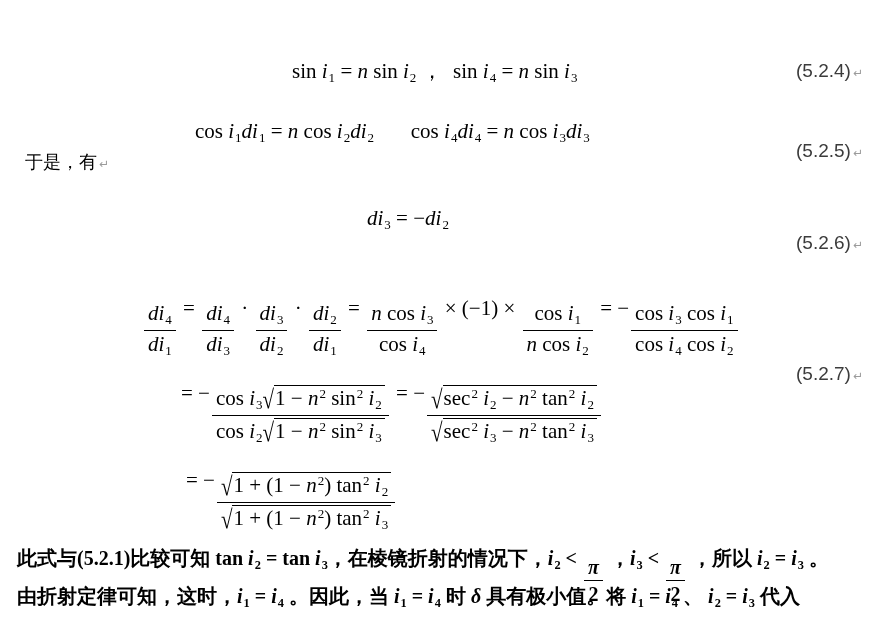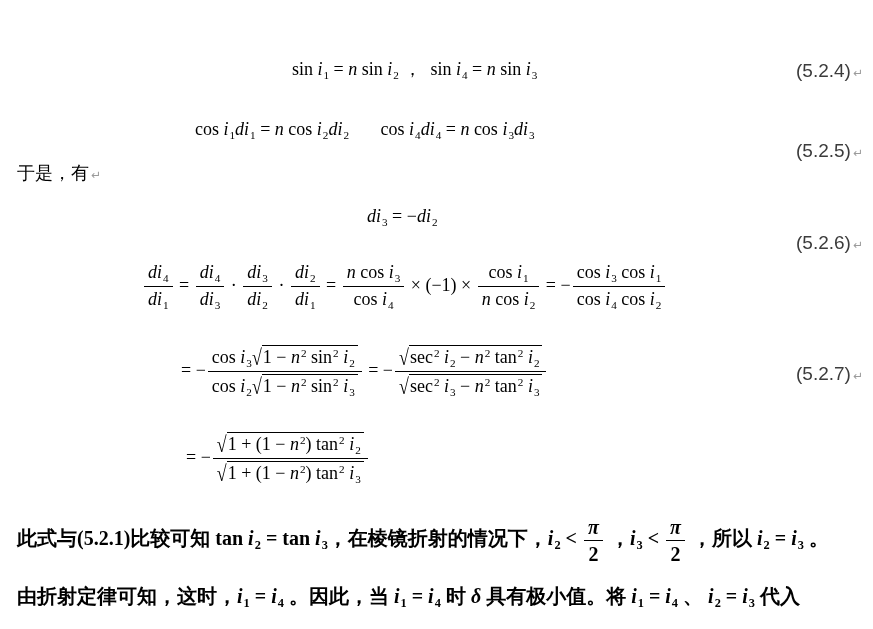--- a/index.html
+++ b/index.html
@@ -1,31 +1,31 @@
 <!DOCTYPE html>
 <html><head>
 <meta charset="utf-8">
 <style>
   html,body{margin:0;padding:0;background:#ffffff;}
   .page{position:relative;width:873px;height:629px;background:#ffffff;color:#000000;
         font-family:"Liberation Serif","DejaVu Serif",serif;overflow:hidden;}
   .para{position:absolute;left:17px;font-size:18px;white-space:nowrap;color:#000000;}
   .pilcrow{color:#9b9b9b;font-size:12px;font-family:"DejaVu Sans",sans-serif;margin-left:2px;vertical-align:baseline;}
   .eqrow{position:absolute;left:0;width:100%;white-space:nowrap;}
-  .math{position:absolute;font-size:18px;white-space:nowrap;}
+  .math{position:absolute;font-size:21px;white-space:nowrap;}
   .inline-math{font-size:20px;font-weight:bold;}
   .eqnum{position:absolute;right:10px;font-family:"Liberation Sans","DejaVu Sans",sans-serif;
          font-size:19px;color:#3c3c3c;white-space:nowrap;}
   
   .mt{font-style:normal;}
   .mi{font-style:italic;}
   .ms{font-size:62%;font-style:normal;vertical-align:-0.32em;margin-left:1px;}
   .mp{font-size:62%;font-style:normal;vertical-align:0.55em;margin-left:1px;}
   .mf{display:inline-block;vertical-align:middle;text-align:center;margin:0 2px;}
-  .mf>.num{display:block;padding:0 4px 2px 4px;line-height:1.12;}
+  .mf>.num{display:block;padding:0 4px 2px 4px;line-height:1.12;margin-top:40px;}
   .mf>.den{display:block;border-top:1.4px solid #000;padding:2px 4px 0 4px;line-height:1.12;}
   .msq{display:inline-block;white-space:nowrap;vertical-align:baseline;}
   .msq>.rs{display:inline-block;font-style:normal;transform:scaleY(1.25);transform-origin:center 30%;}
   .msq>.rc{display:inline-block;border-top:1.3px solid #000;padding:1px 3px 0 1px;}
 </style>
 </head>
 <body>
 
 <div class="page">
 
@@ -33,21 +33,21 @@
   <div class="eqrow" style="top:57px;">
     <span class="math" style="left:292px;"><span class="mt">sin&nbsp;</span><span class="mi">i</span><span class="ms">1</span><span class="mt">&nbsp;=&nbsp;</span><span class="mi">n</span><span class="mt">&nbsp;sin&nbsp;</span><span class="mi">i</span><span class="ms">2</span><span class="mt">&nbsp;，&nbsp;&nbsp;sin&nbsp;</span><span class="mi">i</span><span class="ms">4</span><span class="mt">&nbsp;=&nbsp;</span><span class="mi">n</span><span class="mt">&nbsp;sin&nbsp;</span><span class="mi">i</span><span class="ms">3</span></span>
     <span class="eqnum" style="top:3px;"><span>(5.2.4)</span><span class="pilcrow">↵</span></span>
   </div>
 
   <div class="eqrow" style="top:119px;">
     <span class="math" style="left:195px;"><span class="mt">cos&nbsp;</span><span class="mi">i</span><span class="ms">1</span><span class="mi">di</span><span class="ms">1</span><span class="mt">&nbsp;=&nbsp;</span><span class="mi">n</span><span class="mt">&nbsp;cos&nbsp;</span><span class="mi">i</span><span class="ms">2</span><span class="mi">di</span><span class="ms">2</span><span class="mt">&nbsp;&nbsp;&nbsp;&nbsp;&nbsp;&nbsp;&nbsp;</span><span class="mt">cos&nbsp;</span><span class="mi">i</span><span class="ms">4</span><span class="mi">di</span><span class="ms">4</span><span class="mt">&nbsp;=&nbsp;</span><span class="mi">n</span><span class="mt">&nbsp;cos&nbsp;</span><span class="mi">i</span><span class="ms">3</span><span class="mi">di</span><span class="ms">3</span></span>
     <span class="eqnum" style="top:3px;margin-top:18px;"><span>(5.2.5)</span><span class="pilcrow">↵</span></span>
   </div>
 
-  <div class="para" style="top:161px;">
+  <div class="para" style="top:150px;margin-left:8px;">
     <span>于是，有</span><span class="pilcrow">↵</span>
   </div>
 
   <div class="eqrow" style="top:206px;">
     <span class="math" style="left:367px;"><span class="mi">di</span><span class="ms">3</span><span class="mt">&nbsp;=&nbsp;−</span><span class="mi">di</span><span class="ms">2</span></span>
     <span class="eqnum" style="top:2px;margin-top:24px;"><span>(5.2.6)</span><span class="pilcrow">↵</span></span>
   </div>
 
   <div class="math" style="left:142px;top:262px;"><span class="mf"><span class="num"><span class="mi">di</span><span class="ms">4</span></span><span class="den"><span class="mi">di</span><span class="ms">1</span></span></span><span class="mt">&nbsp;=&nbsp;</span><span class="mf"><span class="num"><span class="mi">di</span><span class="ms">4</span></span><span class="den"><span class="mi">di</span><span class="ms">3</span></span></span><span class="mt">&nbsp;·&nbsp;</span><span class="mf"><span class="num"><span class="mi">di</span><span class="ms">3</span></span><span class="den"><span class="mi">di</span><span class="ms">2</span></span></span><span class="mt">&nbsp;·&nbsp;</span><span class="mf"><span class="num"><span class="mi">di</span><span class="ms">2</span></span><span class="den"><span class="mi">di</span><span class="ms">1</span></span></span><span class="mt">&nbsp;=&nbsp;</span><span class="mf"><span class="num"><span class="mi">n</span><span class="mt">&nbsp;cos&nbsp;</span><span class="mi">i</span><span class="ms">3</span></span><span class="den"><span class="mt">cos&nbsp;</span><span class="mi">i</span><span class="ms">4</span></span></span><span class="mt">&nbsp;×&nbsp;(−1)&nbsp;×&nbsp;</span><span class="mf"><span class="num"><span class="mt">cos&nbsp;</span><span class="mi">i</span><span class="ms">1</span></span><span class="den"><span class="mi">n</span><span class="mt">&nbsp;cos&nbsp;</span><span class="mi">i</span><span class="ms">2</span></span></span><span class="mt">&nbsp;=&nbsp;−</span><span class="mf"><span class="num"><span class="mt">cos&nbsp;</span><span class="mi">i</span><span class="ms">3</span><span class="mt">&nbsp;cos&nbsp;</span><span class="mi">i</span><span class="ms">1</span></span><span class="den"><span class="mt">cos&nbsp;</span><span class="mi">i</span><span class="ms">4</span><span class="mt">&nbsp;cos&nbsp;</span><span class="mi">i</span><span class="ms">2</span></span></span></div>
   <div class="math" style="left:181px;top:345px;"><span class="mt">=&nbsp;−</span><span class="mf"><span class="num"><span class="mt">cos&nbsp;</span><span class="mi">i</span><span class="ms">3</span><span class="msq"><span class="rs">√</span><span class="rc"><span class="mt">1&nbsp;−&nbsp;</span><span class="mi">n</span><span class="mp">2</span><span class="mt">&nbsp;sin</span><span class="mp">2</span><span class="mt">&nbsp;</span><span class="mi">i</span><span class="ms">2</span></span></span></span><span class="den"><span class="mt">cos&nbsp;</span><span class="mi">i</span><span class="ms">2</span><span class="msq"><span class="rs">√</span><span class="rc"><span class="mt">1&nbsp;−&nbsp;</span><span class="mi">n</span><span class="mp">2</span><span class="mt">&nbsp;sin</span><span class="mp">2</span><span class="mt">&nbsp;</span><span class="mi">i</span><span class="ms">3</span></span></span></span></span><span class="mt">&nbsp;=&nbsp;−</span><span class="mf"><span class="num"><span class="msq"><span class="rs">√</span><span class="rc"><span class="mt">sec</span><span class="mp">2</span><span class="mt">&nbsp;</span><span class="mi">i</span><span class="ms">2</span><span class="mt">&nbsp;−&nbsp;</span><span class="mi">n</span><span class="mp">2</span><span class="mt">&nbsp;tan</span><span class="mp">2</span><span class="mt">&nbsp;</span><span class="mi">i</span><span class="ms">2</span></span></span></span><span class="den"><span class="msq"><span class="rs">√</span><span class="rc"><span class="mt">sec</span><span class="mp">2</span><span class="mt">&nbsp;</span><span class="mi">i</span><span class="ms">3</span><span class="mt">&nbsp;−&nbsp;</span><span class="mi">n</span><span class="mp">2</span><span class="mt">&nbsp;tan</span><span class="mp">2</span><span class="mt">&nbsp;</span><span class="mi">i</span><span class="ms">3</span></span></span></span></span></div>

